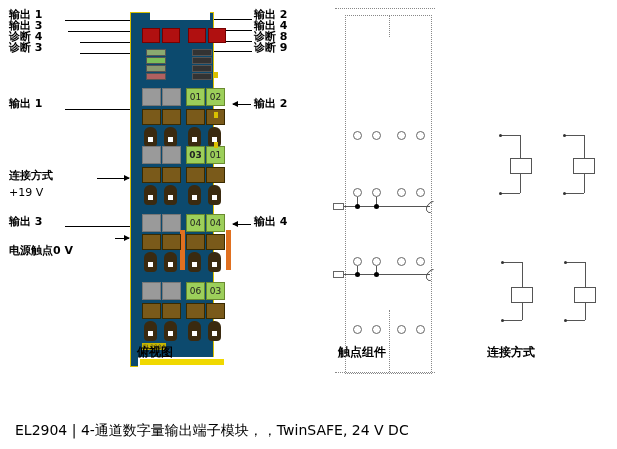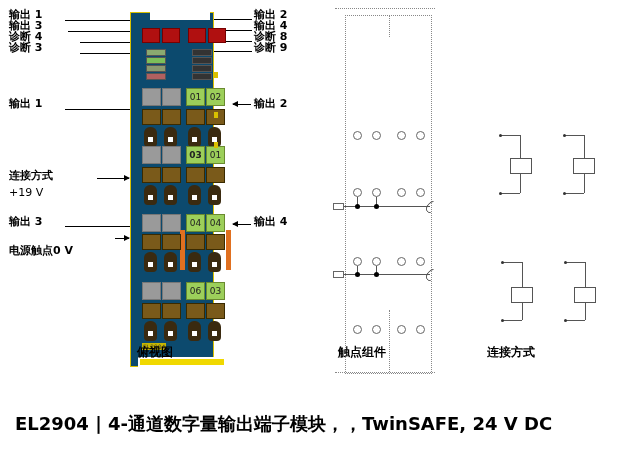--- a/index.html
+++ b/index.html
@@ -25,21 +25,21 @@
   .side-tick{position:absolute;right:-4px;width:4px;height:6px;background:#d9c000;}
   
   .cb{position:absolute;left:345px;top:15px;width:85px;height:357px;border:1px dotted #888;}
   .circle{position:absolute;width:7px;height:7px;border:1.5px solid #666;border-radius:50%;background:#fff;}
   .dot{position:absolute;width:5px;height:5px;border-radius:50%;background:#000;}
   .hline{position:absolute;height:1px;background:#555;}
   .vline{position:absolute;width:1px;background:#555;}
   .pin{position:absolute;width:9px;height:5px;border:1px solid #666;background:#fff;}
   .coil{position:absolute;width:20px;height:14px;border:1.5px solid #555;background:#fff;}
   .sd{position:absolute;width:3px;height:3px;background:#333;border-radius:50%;}
-  .caption{position:absolute;left:15px;top:412px;font-size:18px;font-weight:bold;white-space:nowrap;}
+  .caption{position:absolute;left:15px;top:422px;font-size:14px;font-weight:normal;white-space:nowrap;}
 </style>
 </head>
 <body>
 
 <div class="lbl" style="left:9px;top:9px;">输出 1</div>
 <div class="lbl" style="left:9px;top:20px;">输出 3</div>
 <div class="lbl" style="left:9px;top:31px;">诊断 4</div>
 <div class="lbl" style="left:9px;top:42px;">诊断 3</div>
 <div class="arrow r" style="left:65px;top:20px;width:70px;"></div>
 <div class="arrow r" style="left:68px;top:31px;width:67px;"></div>

